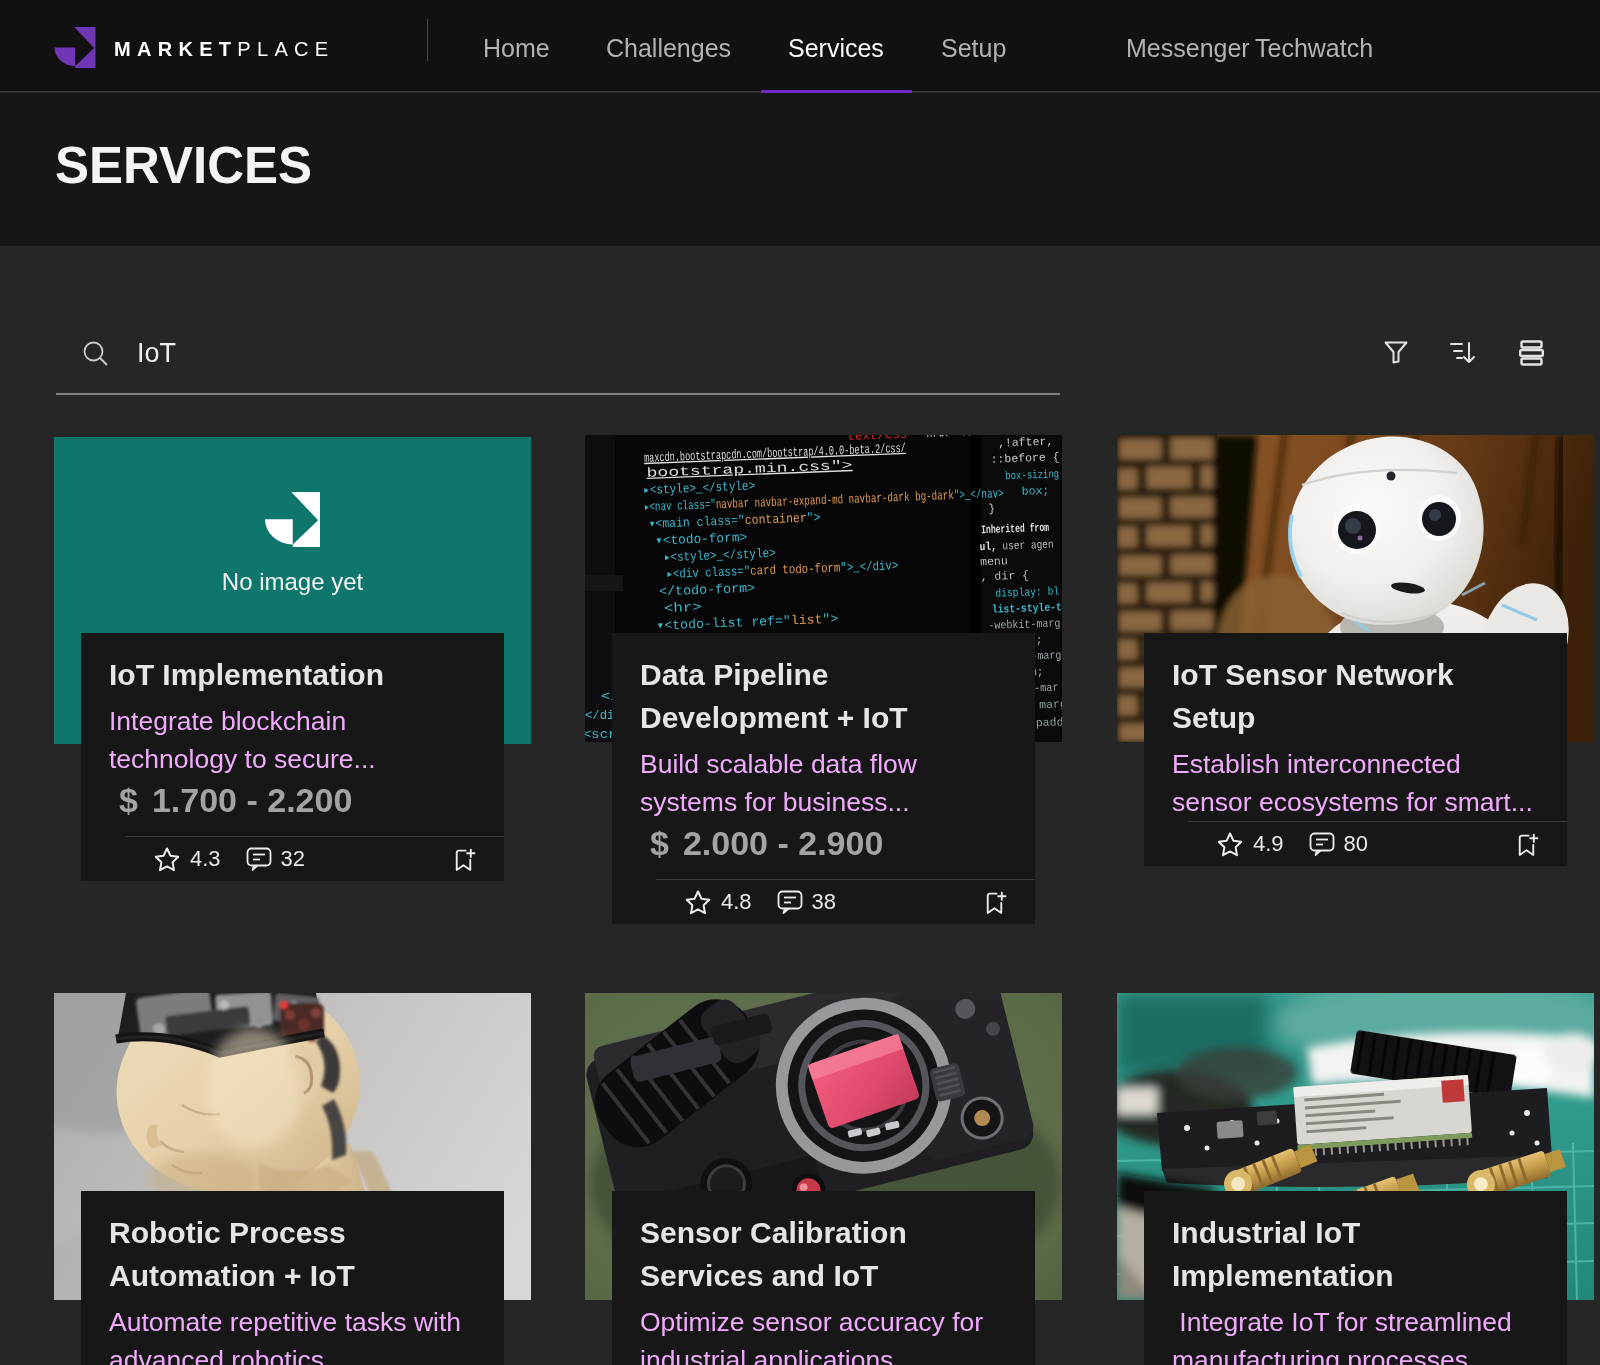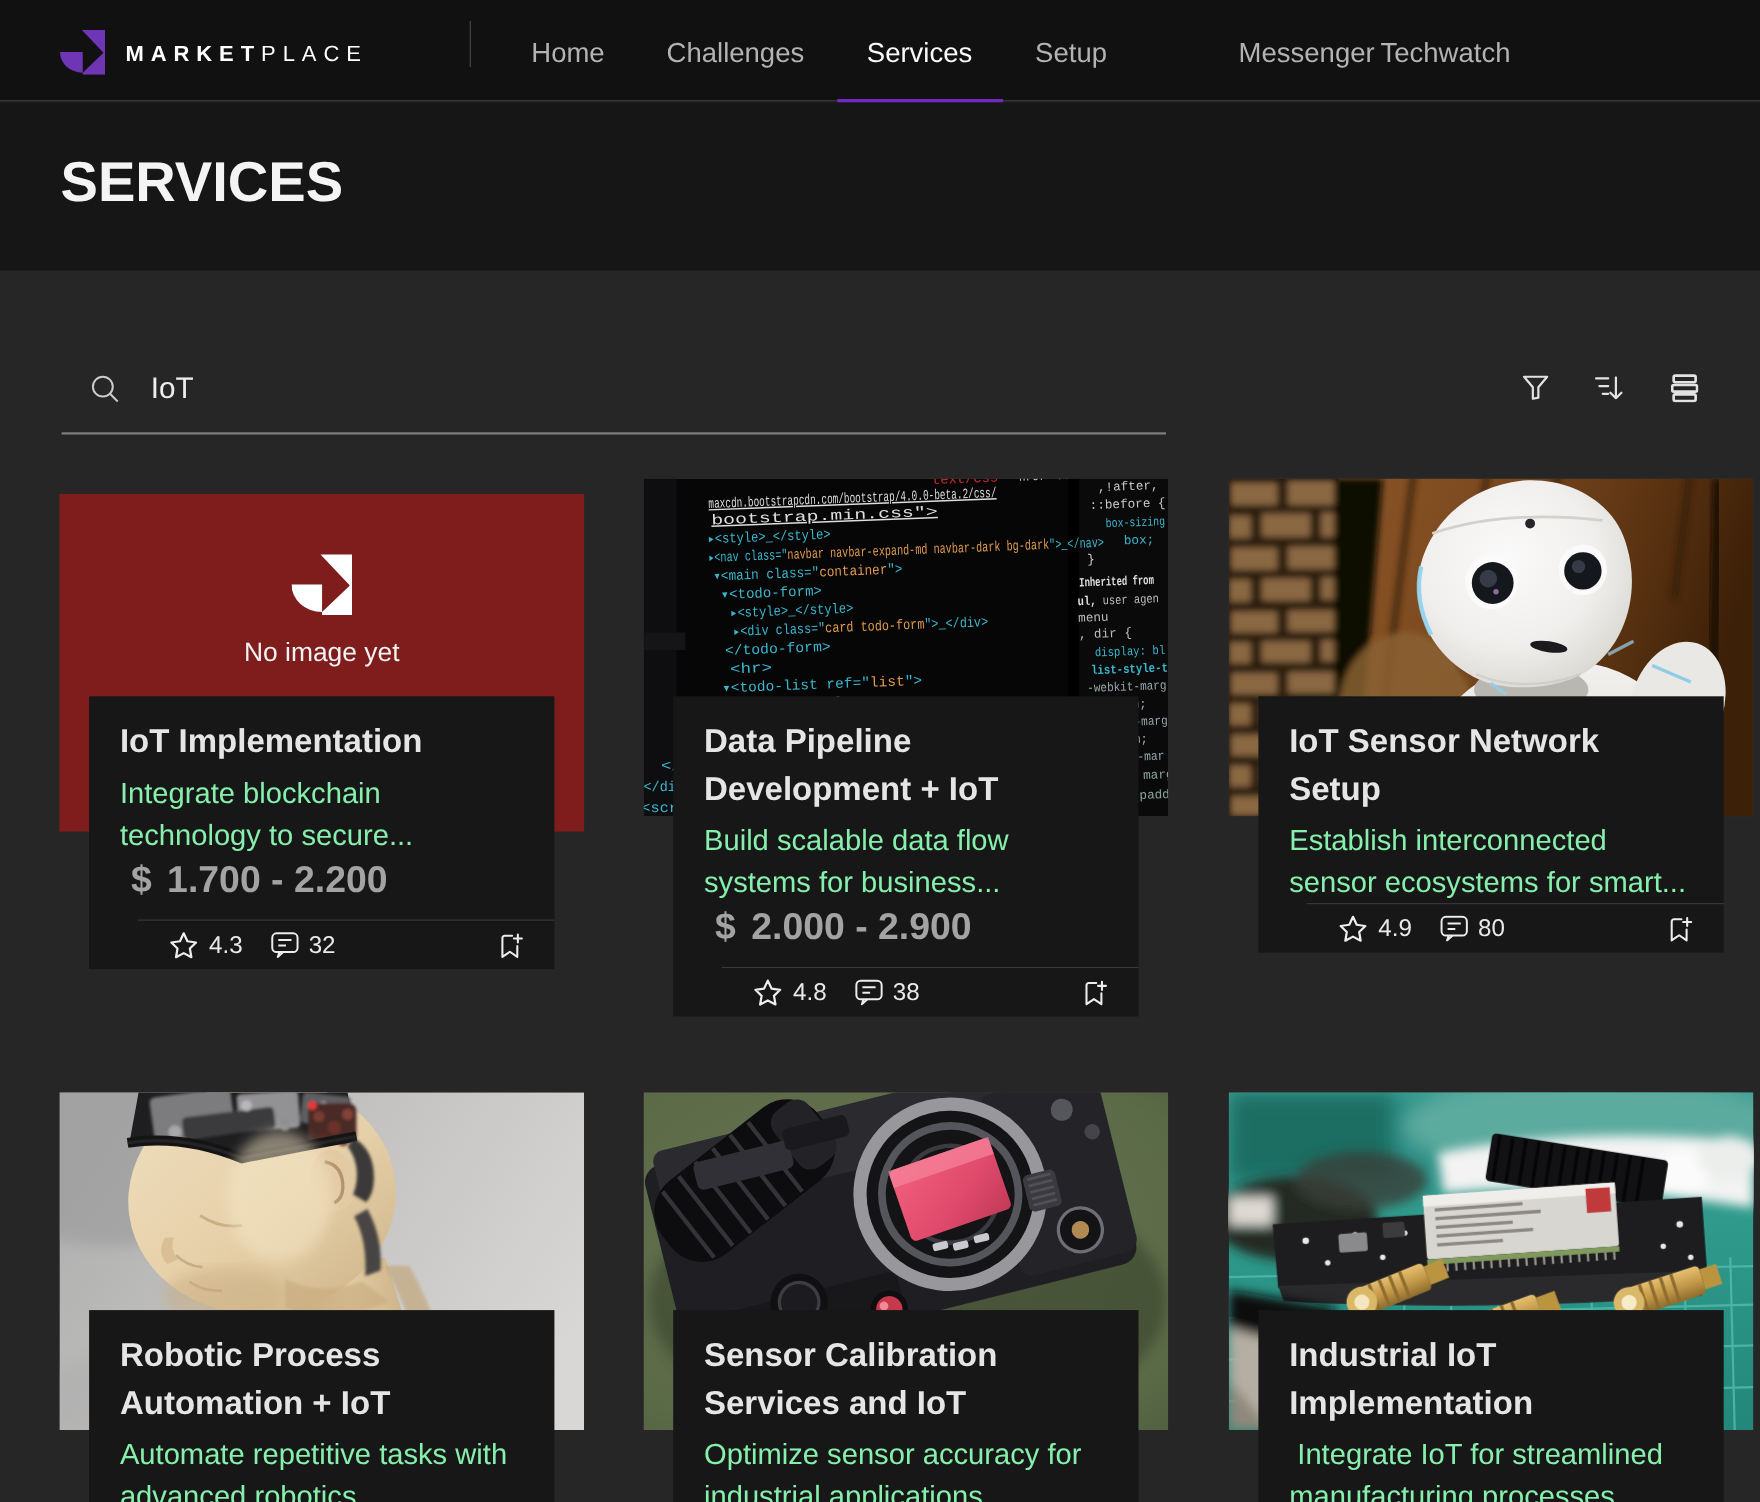--- a/index.html
+++ b/index.html
@@ -29,33 +29,33 @@
   #sicon { position:absolute; left:83px; top:341px; }
   #stext { position:absolute; left:137px; top:341px; font-size:27px; color:#ededed; line-height:25px; }
   .ricon { position:absolute; top:341px; }
 
   
   .card { position:absolute; width:477px; }
   .cimg { position:absolute; left:0; top:0; width:477px; height:307px; overflow:hidden; background:#393939; }
   .cimg svg { display:block; }
   .info { position:absolute; left:27px; top:198px; width:423px; background:#171718; }
   .it { margin:20px 28px 0; font-size:30px; font-weight:700; line-height:43px; color:#e5e5e5; }
-  .id { margin:6px 28px 0; font-size:26.5px; line-height:38px; color:#86efac; }
+  .id { margin:6px 28px 0; font-size:26.5px; line-height:38px; color:#f0abfc; }
   .ip { margin:0 28px 0 38px; padding-bottom:14px; font-size:34px; font-weight:700;
     line-height:44px; color:#a3a3a3; }
   .ip .ds { margin-right:14px; }
   .ifoot { border-top:1px solid #3a3a3a; height:45px; display:flex; align-items:center;
     padding:0 28px; color:#e9e9e9; font-size:22px;margin-left:44px; }
   .ifoot .n1 { margin-left:9px; }
   .ifoot .cic { margin-left:25px; }
   .ifoot .n2 { margin-left:9px; }
   .ifoot .bmk { margin-left:auto; }
 
   
-  .ph { position:absolute; left:0; top:14px; width:477px; height:307px; background:#7f1d1d; }
+  .ph { position:absolute; left:0; top:2px; width:477px; height:307px; background:#0f766e; }
   .ph svg.plogo { position:absolute; left:211px; top:54px; }
   .ph .nimg { position:absolute; left:0; top:131px; width:477px; text-align:center;
     font-size:24px; color:#f2f2f2; }
 </style>
 </head>
 <body>
 
 <div id="nav">
   <svg id="logo" viewBox="0 0 100 100">
     <path fill="#6e35b4" d="M48 0 L100 0 L100 100 L50.5 100 L50.5 95.3 L96.5 51.3 Z"></path>

